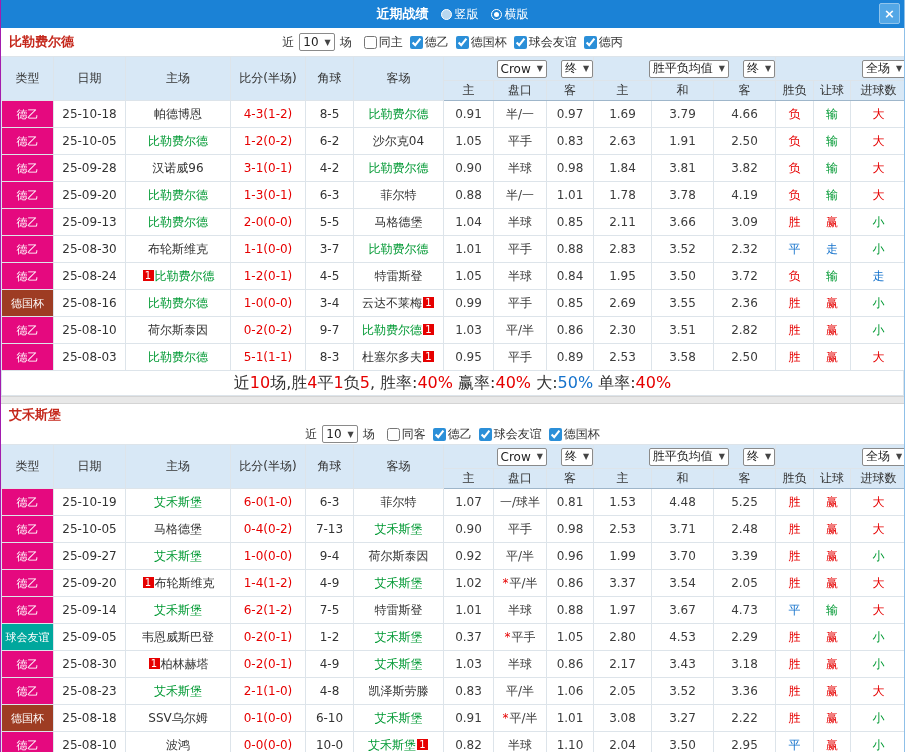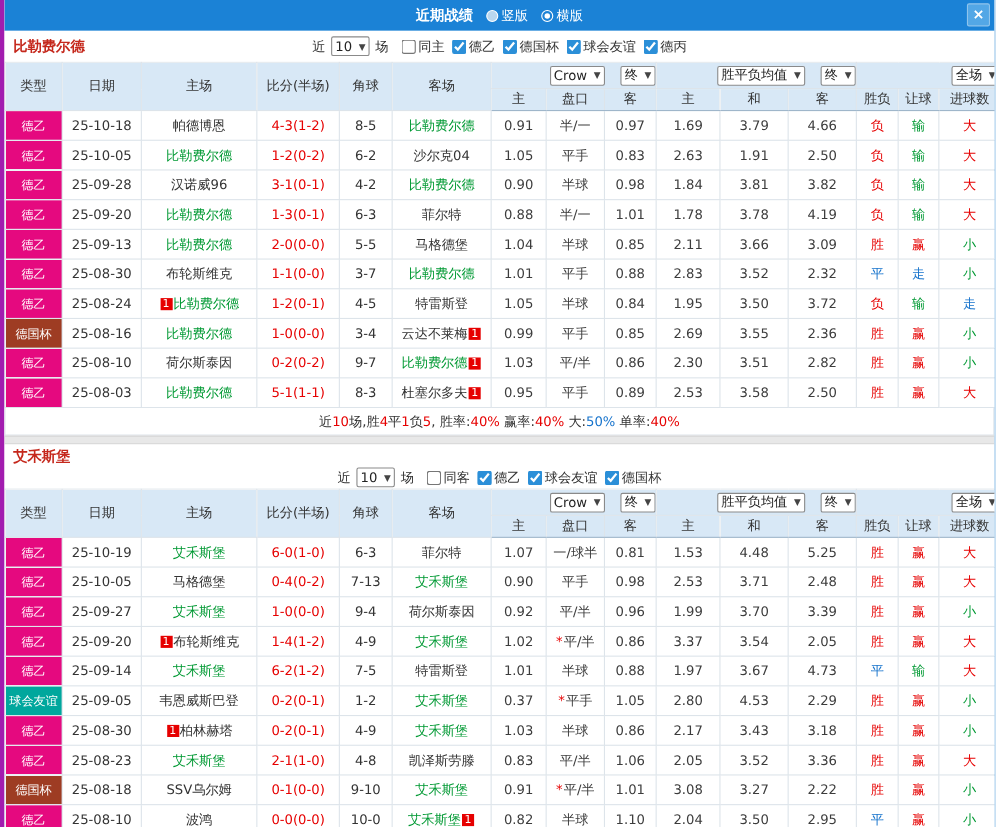--- a/index.html
+++ b/index.html
@@ -2,21 +2,21 @@
 <html style="--c-topbar: #1b82d6; --c-red: #e60000; --c-green: #009933; --c-blue: #1673cc; --c-title: #c5281c;"><head>
 <meta charset="utf-8">
 <style>
   :root{
     --c-topbar:#1b82d6; --c-red:#e60000; --c-green:#009933;
     --c-blue:#1673cc; --c-title:#c5281c;
   }
   *{margin:0;padding:0;box-sizing:border-box}
   body{font-family:"DejaVu Sans","Liberation Sans",sans-serif;background:#fff}
   .app{width:905px;height:752px;overflow:hidden;position:relative;background:#fff;
-       border-left:4px solid #a21caf;border-right:1px solid #8fc0e8}
+       border-left:1px solid #a21caf;border-right:1px solid #8fc0e8}
   
   .titlebar{height:28px;background:var(--c-topbar);position:relative;display:flex;
             align-items:center;justify-content:center;color:#fff}
   .titlebar-center{display:flex;align-items:center;gap:12px}
   .title{font-weight:bold;font-size:13px}
   .radios{display:flex;align-items:center;gap:12px}
   .radio-label{display:inline-flex;align-items:center;gap:3px;font-size:12px;cursor:pointer}
   .radio{width:11px;height:11px;border:1px solid #fff;background:#b9d7ef;border-radius:50%;
          position:relative;display:inline-block}
   .radio.sel{background:var(--c-topbar)}
@@ -54,21 +54,21 @@
   tr.h2 th{height:20px;border-bottom:1px solid #9fb6ca}
   .grp-inner{display:flex;justify-content:flex-end;gap:14px;align-items:center}
   tbody td{height:27px;font-size:12px;color:#333;background:#fff}
   td.type{color:#fff;font-size:11px}
   td.score{color:var(--c-red)}
   td.team span.focus{color:var(--c-green)}
   td.odds{color:#3c3c3c}
   .card-badge{display:inline-block;background:var(--c-red);color:#fff;font-size:10px;
               line-height:11px;width:11px;height:11px;margin:0 1px;vertical-align:1px;text-align:center}
   .star{color:var(--c-red);margin-right:1px}
-  .summary{height:25px;line-height:24px;text-align:center;font-size:12px;
+  .summary{height:25px;line-height:24px;text-align:center;font-size:16px;
            border:1px solid #dde4ea;border-top:none;background:#fff}
   .section-gap{height:8px;background:#e8e8e8;border-top:1px solid #d4d4d4;border-bottom:1px solid #d4d4d4}
 </style>
 </head>
 <body>
 
 <div class="app">
   <div class="titlebar">
     <div class="titlebar-center">
       <span class="title">近期战绩</span>
@@ -603,21 +603,21 @@
               <td class="odds">3.36</td>
               <td class="outcome" style="color: rgb(230, 0, 0);">胜</td>
               <td class="outcome" style="color: rgb(230, 0, 0);">赢</td>
               <td class="outcome" style="color: rgb(230, 0, 0);">大</td>
             </tr>
             <tr class="row">
               <td class="type" style="background: rgb(158, 60, 35);">德国杯</td>
               <td class="date">25-08-18</td>
               <td class="team"><span>SSV乌尔姆</span></td>
               <td class="score">0-1(0-0)</td>
-              <td class="corner">9-10</td>
+              <td class="corner">6-10</td>
               <td class="team"><span class="focus">艾禾斯堡</span></td>
               <td class="odds">0.91</td>
               <td class="odds"><span class="star">*</span><span>平/半</span></td>
               <td class="odds">1.01</td>
               <td class="odds">3.08</td>
               <td class="odds">3.27</td>
               <td class="odds">2.22</td>
               <td class="outcome" style="color: rgb(230, 0, 0);">胜</td>
               <td class="outcome" style="color: rgb(230, 0, 0);">赢</td>
               <td class="outcome" style="color: rgb(0, 153, 51);">小</td>

